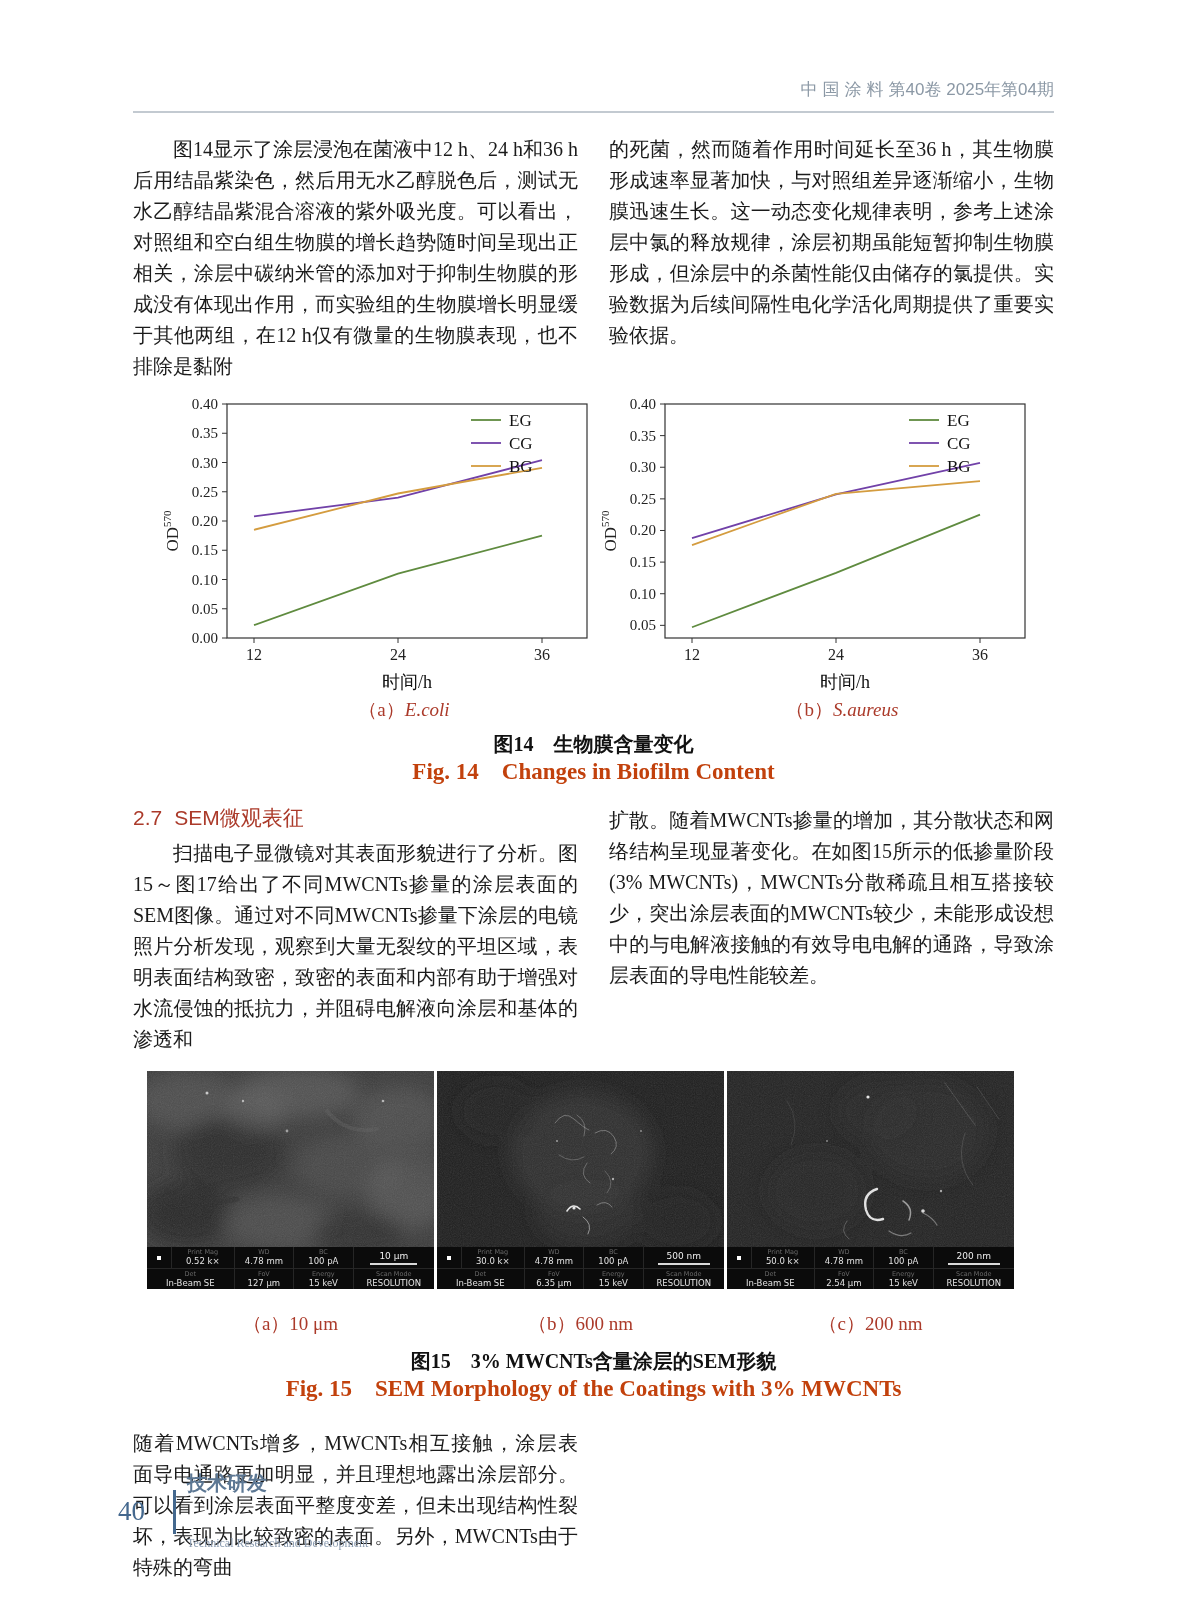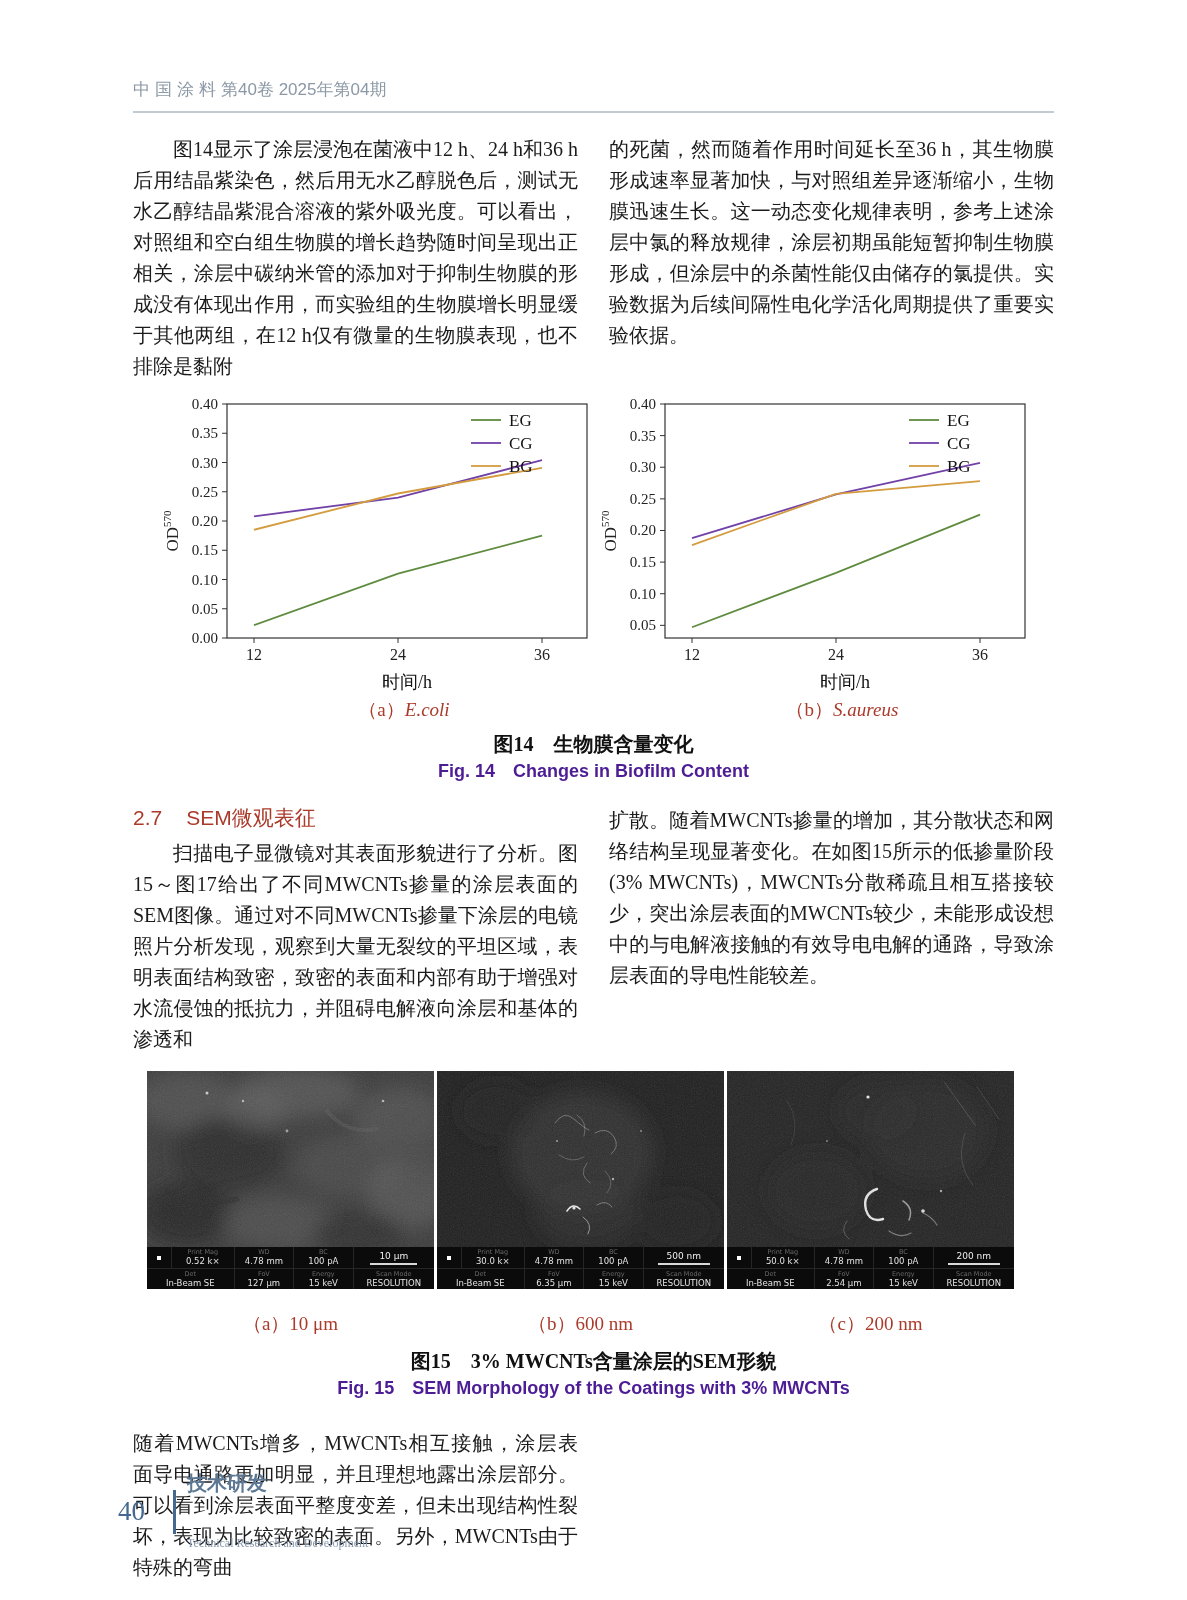--- a/index.html
+++ b/index.html
@@ -1,42 +1,42 @@
 <!DOCTYPE html>
 <html lang="zh"><head>
 <meta charset="utf-8">
 <style>
   html,body{margin:0;padding:0;background:#ffffff;}
   .page{position:relative;width:1187px;height:1600px;margin:0 auto;background:#fff;
         box-sizing:border-box;padding:78px 133px 0 133px;overflow:hidden;
         font-family:"Liberation Serif","DejaVu Serif",serif;color:#1b1b1b;}
   
-  .header{display:flex;justify-content:flex-start;align-items:flex-end;
+  .header{display:flex;justify-content:flex-end;align-items:flex-end;
           font-family:"Liberation Sans","DejaVu Sans",sans-serif;
           color:#8b98a5;font-size:17px;padding-bottom:10px;border-bottom:2px solid #c3cad1;}
   .journal{letter-spacing:5px;}
   .header-right span{}
   
   .twocol{display:flex;gap:31px;margin-top:21px;}
   .col{width:445px;flex:0 0 445px;}
   .twocol p{margin:0;font-size:20px;line-height:31px;text-align:justify;}
   .indent{text-indent:2em;}
   
   .charts-row{display:flex;justify-content:space-between;padding:0 18px 0 28px;margin-top:10px;}
   .chart-box{width:438px;}
   .chart-caption{text-align:center;padding-left:48px;color:#ab3a2a;font-size:19px;line-height:24px;margin-top:0;}
   .chart-caption i{font-style:italic;}
   
   .fig-caption{text-align:center;margin-top:8px;}
   .fig-caption .zh{font-size:20px;font-weight:bold;color:#111;line-height:28px;}
-  .fig-caption .en{font-size:18px;font-weight:bold;color:#4c1d95;line-height:27px;font-family:Liberation Sans, sans-serif;}
+  .fig-caption .en{font-size:23px;font-weight:bold;color:#c2410c;line-height:27px;font-family:Liberation Serif, serif;}
   
   .section-heading{color:#ab3a2a;font-family:"Liberation Sans","DejaVu Sans",sans-serif;
                    font-size:21px;line-height:31px;margin-bottom:5px;}
-  .section-heading .sh-t{margin-left:24px;}
+  .section-heading .sh-t{margin-left:12px;}
   
   .sem-row{display:flex;gap:3px;margin-top:16px;padding-left:14px;text-align:center;}
   .sem-panel{width:287px;height:218px;background:#000;display:flex;flex-direction:column;}
   .sem-info{height:42px;background:#0b0b0b;display:grid;
             grid-template-columns:24px 1fr 0.95fr 0.95fr 1.3fr;grid-template-rows:1fr 1fr;
             font-family:"DejaVu Sans","Liberation Sans",sans-serif;}
   .si-cell{display:flex;flex-direction:column;align-items:center;justify-content:center;
            border-left:1px solid #262626;overflow:hidden;min-width:0;}
   .si-cell.first{border-left:none;}
   .si-cell.r2{border-top:1px solid #262626;}

